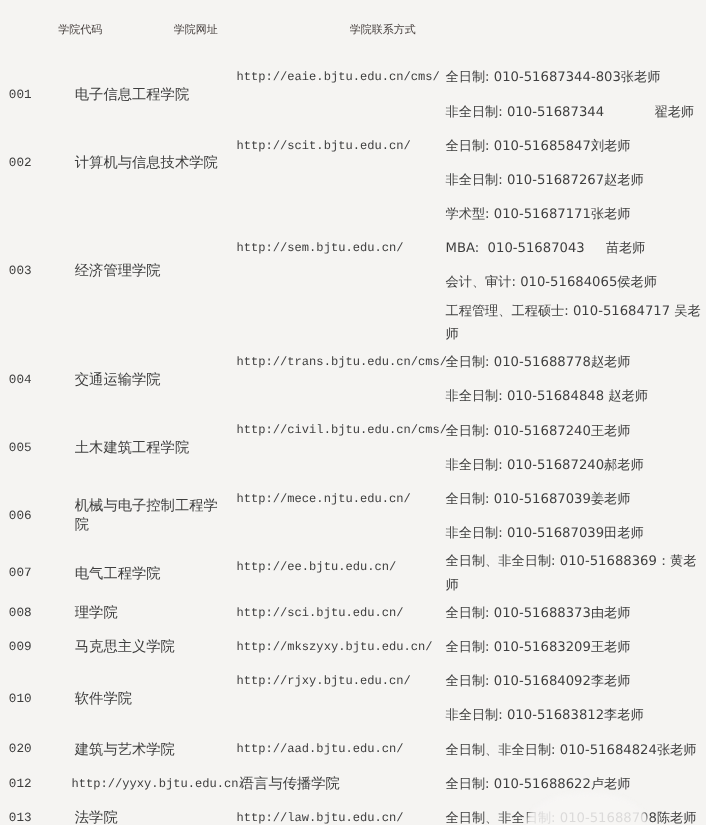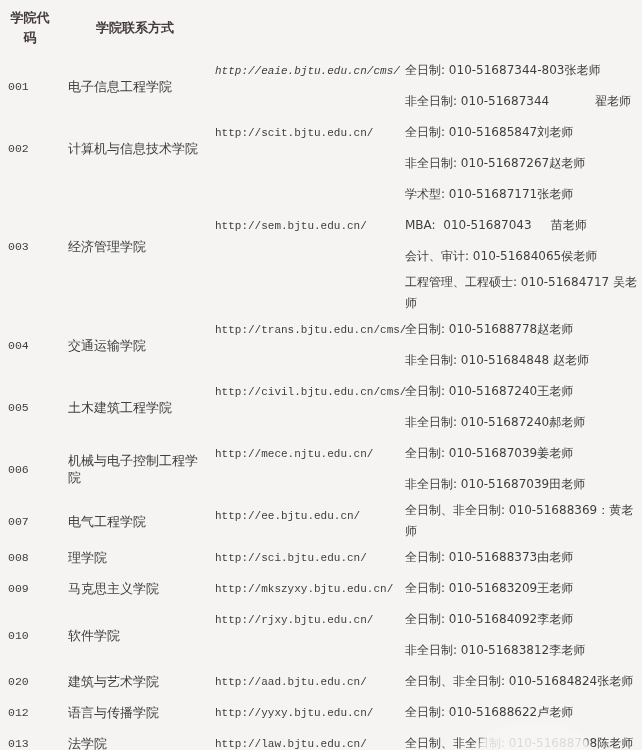--- a/index.html
+++ b/index.html
@@ -13,23 +13,24 @@
   }
   .table { width: 642px; }
   .grid-row {
     display: grid;
     grid-template-columns: 60px 150px 190px 1fr;
   }
   
   .header-row {
     min-height: 55px;
     align-items: center;
-    font-weight: bold;
-    font-size: 13px;
+    font-weight: normal;
+    font-size: 10px;
     color: #433c3a;
+    padding-left: 43px;
   }
   .hdr-cell { text-align: center; line-height: 20px; }
   .hdr-code-inner { width: 44px; margin: 0 auto; }
   
   .row { align-items: center; }
   .cell { box-sizing: border-box; }
   .code-cell {
     padding-left: 8px;
     font-family: "Liberation Mono", "DejaVu Sans Mono", monospace;
     font-size: 11.5px;
@@ -78,28 +79,29 @@
   }
 </style>
 </head>
 <body>
 
 <div class="table">
   <div class="grid-row header-row">
     <div class="hdr-cell">
       <div class="hdr-code-inner">学院代码</div>
     </div>
+    <div class="hdr-cell">学院网址</div>
     <div class="hdr-cell">学院联系方式</div>
   </div>
   <div id="rows-container">
       <div class="grid-row row">
         <div class="cell code-cell">001</div>
         <div class="cell name-cell">电子信息工程学院</div>
         <div class="cell url-cell">
-          <div class="url-box" style="margin-top: 0px; font-style: italic;">http://eaie.bjtu.edu.cn/cms/</div>
+          <div class="url-box" style="margin-top: 0px;">http://eaie.bjtu.edu.cn/cms/</div>
         </div>
         <div class="cell contacts-cell">
           <div class="contact-line">全日制: 010-51687344-803张老师</div>
           <div class="contact-line">非全日制: 010-51687344            翟老师</div>
         </div>
       </div>
       <div class="grid-row row">
         <div class="cell code-cell">002</div>
         <div class="cell name-cell">计算机与信息技术学院</div>
         <div class="cell url-cell">
@@ -202,24 +204,24 @@
         <div class="cell name-cell">建筑与艺术学院</div>
         <div class="cell url-cell">
           <div class="url-box" style="margin-top: 0px;">http://aad.bjtu.edu.cn/</div>
         </div>
         <div class="cell contacts-cell">
           <div class="contact-line">全日制、非全日制: 010-51684824张老师</div>
         </div>
       </div>
       <div class="grid-row row">
         <div class="cell code-cell">012</div>
+        <div class="cell url-cell">
+          <div class="url-box" style="margin-top: 0px;">http://yyxy.bjtu.edu.cn/</div>
+        </div>
         <div class="cell name-cell">语言与传播学院</div>
-        <div class="cell url-cell">
-          <div class="url-box" style="margin-top: 0px;">http://yyxy.bjtu.edu.cn/</div>
-        </div>
         <div class="cell contacts-cell">
           <div class="contact-line">全日制: 010-51688622卢老师</div>
         </div>
       </div>
       <div class="grid-row row">
         <div class="cell code-cell">013</div>
         <div class="cell name-cell">法学院</div>
         <div class="cell url-cell">
           <div class="url-box" style="margin-top: 0px;">http://law.bjtu.edu.cn/</div>
         </div>

